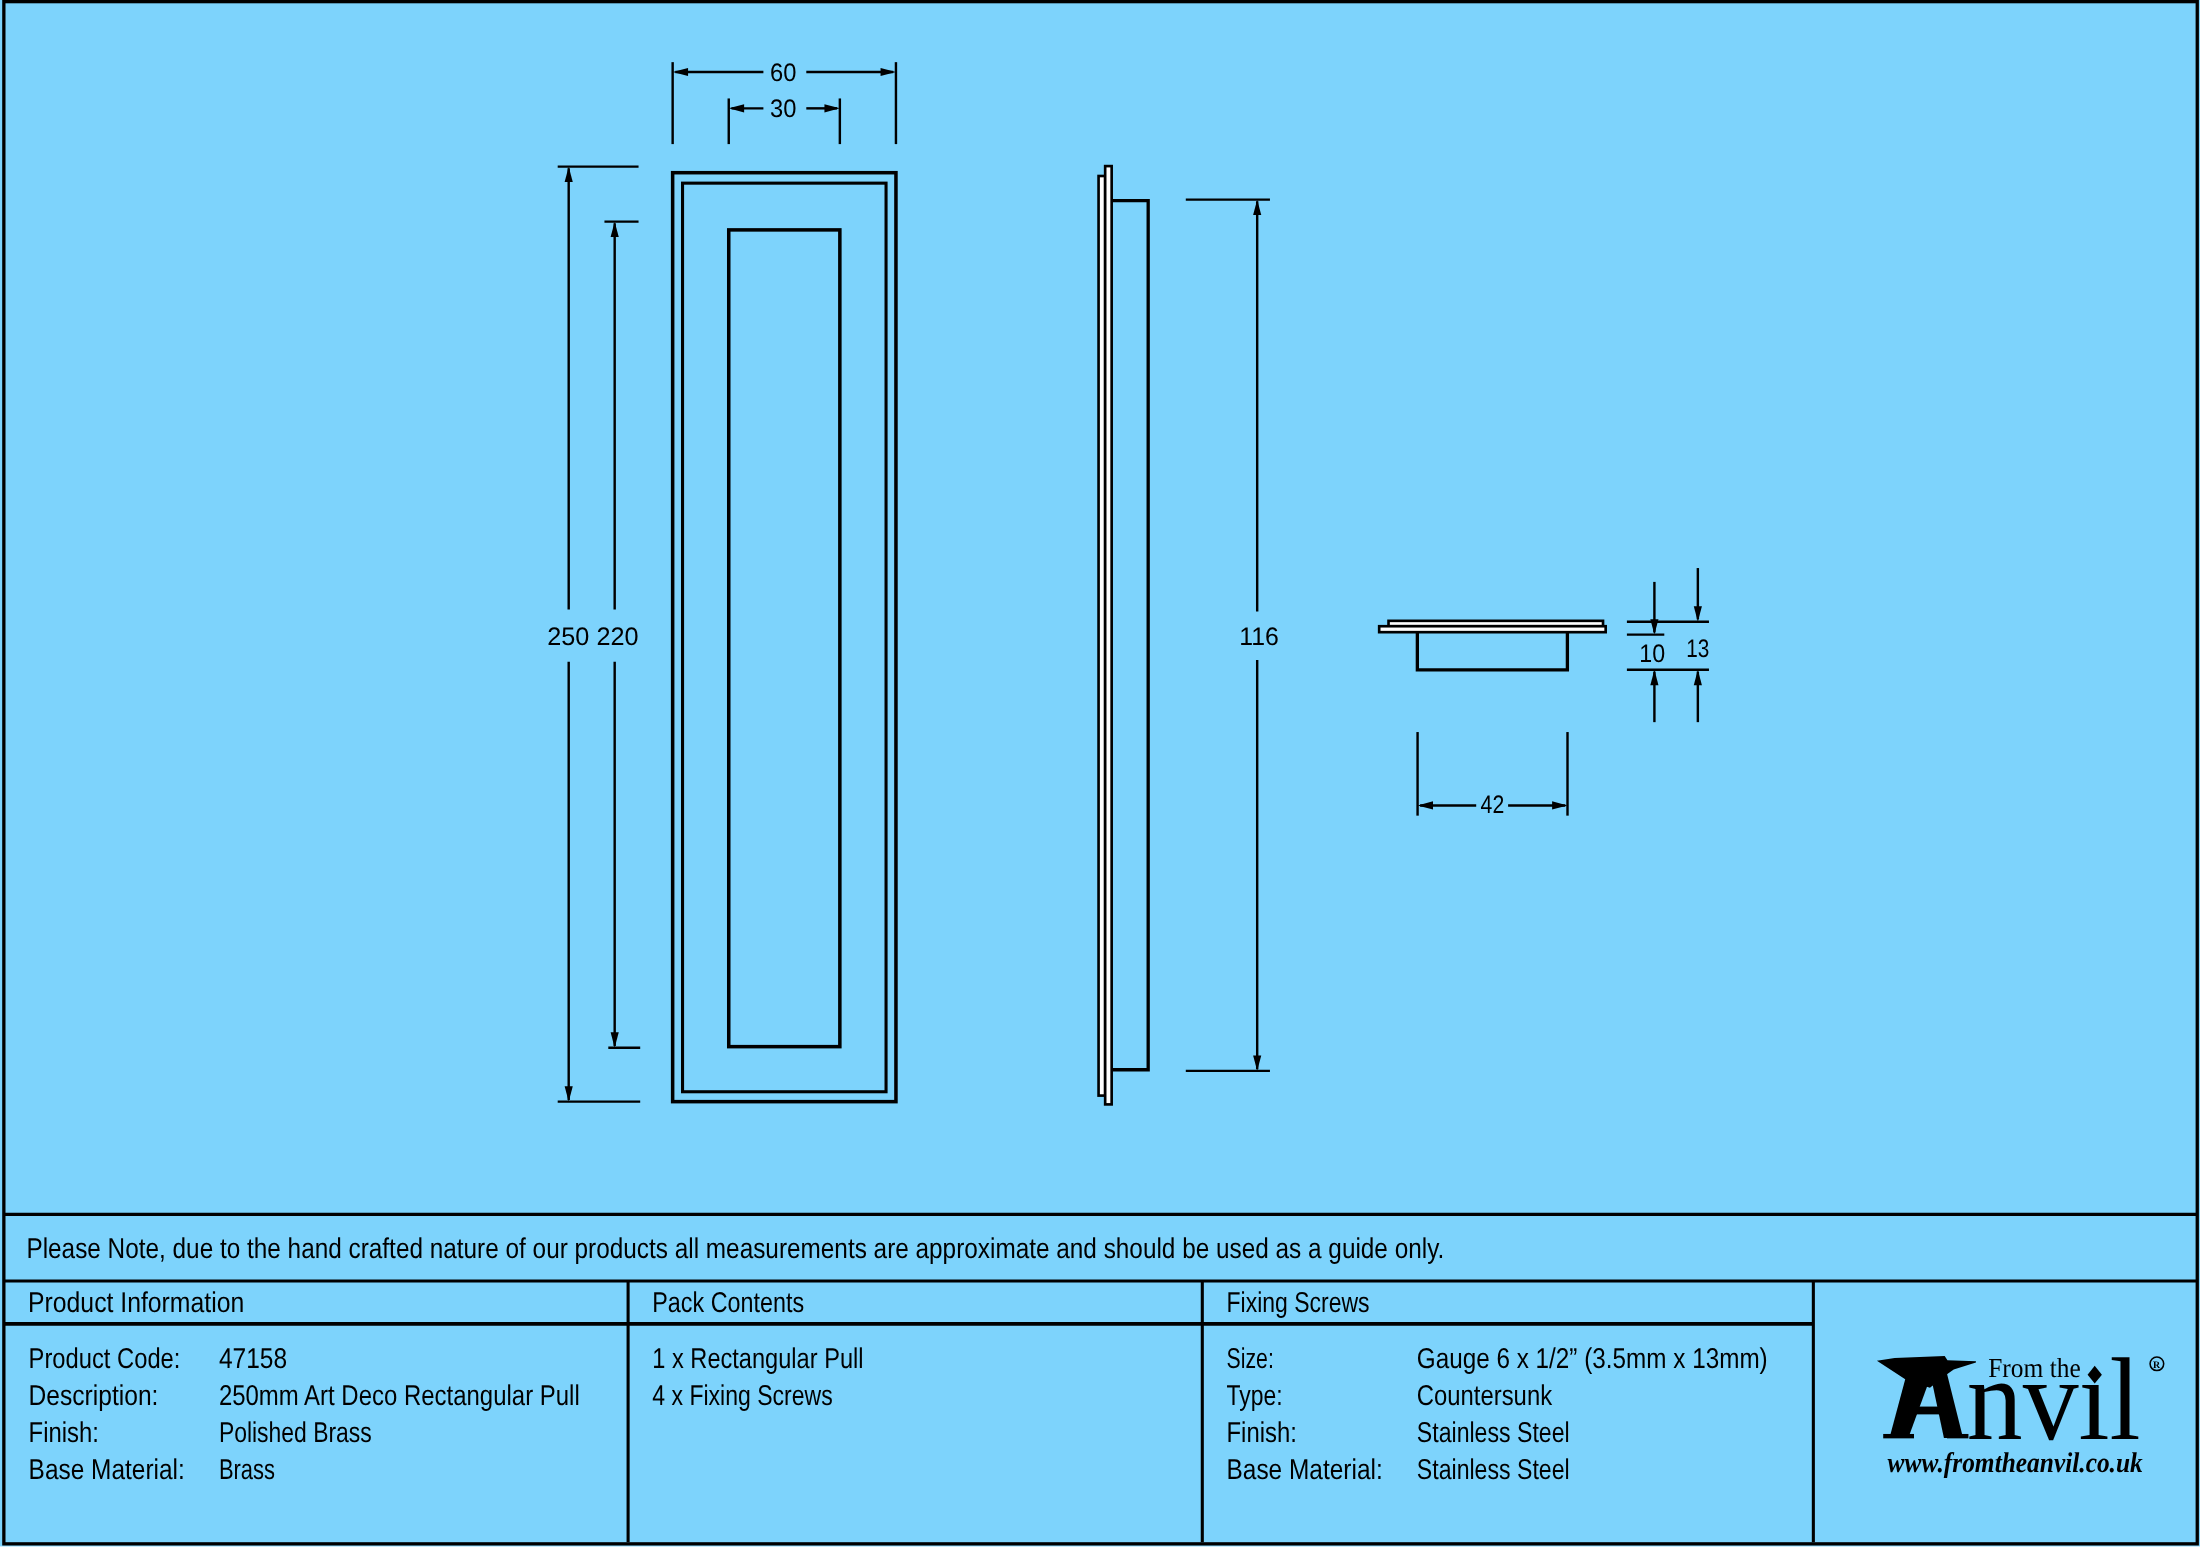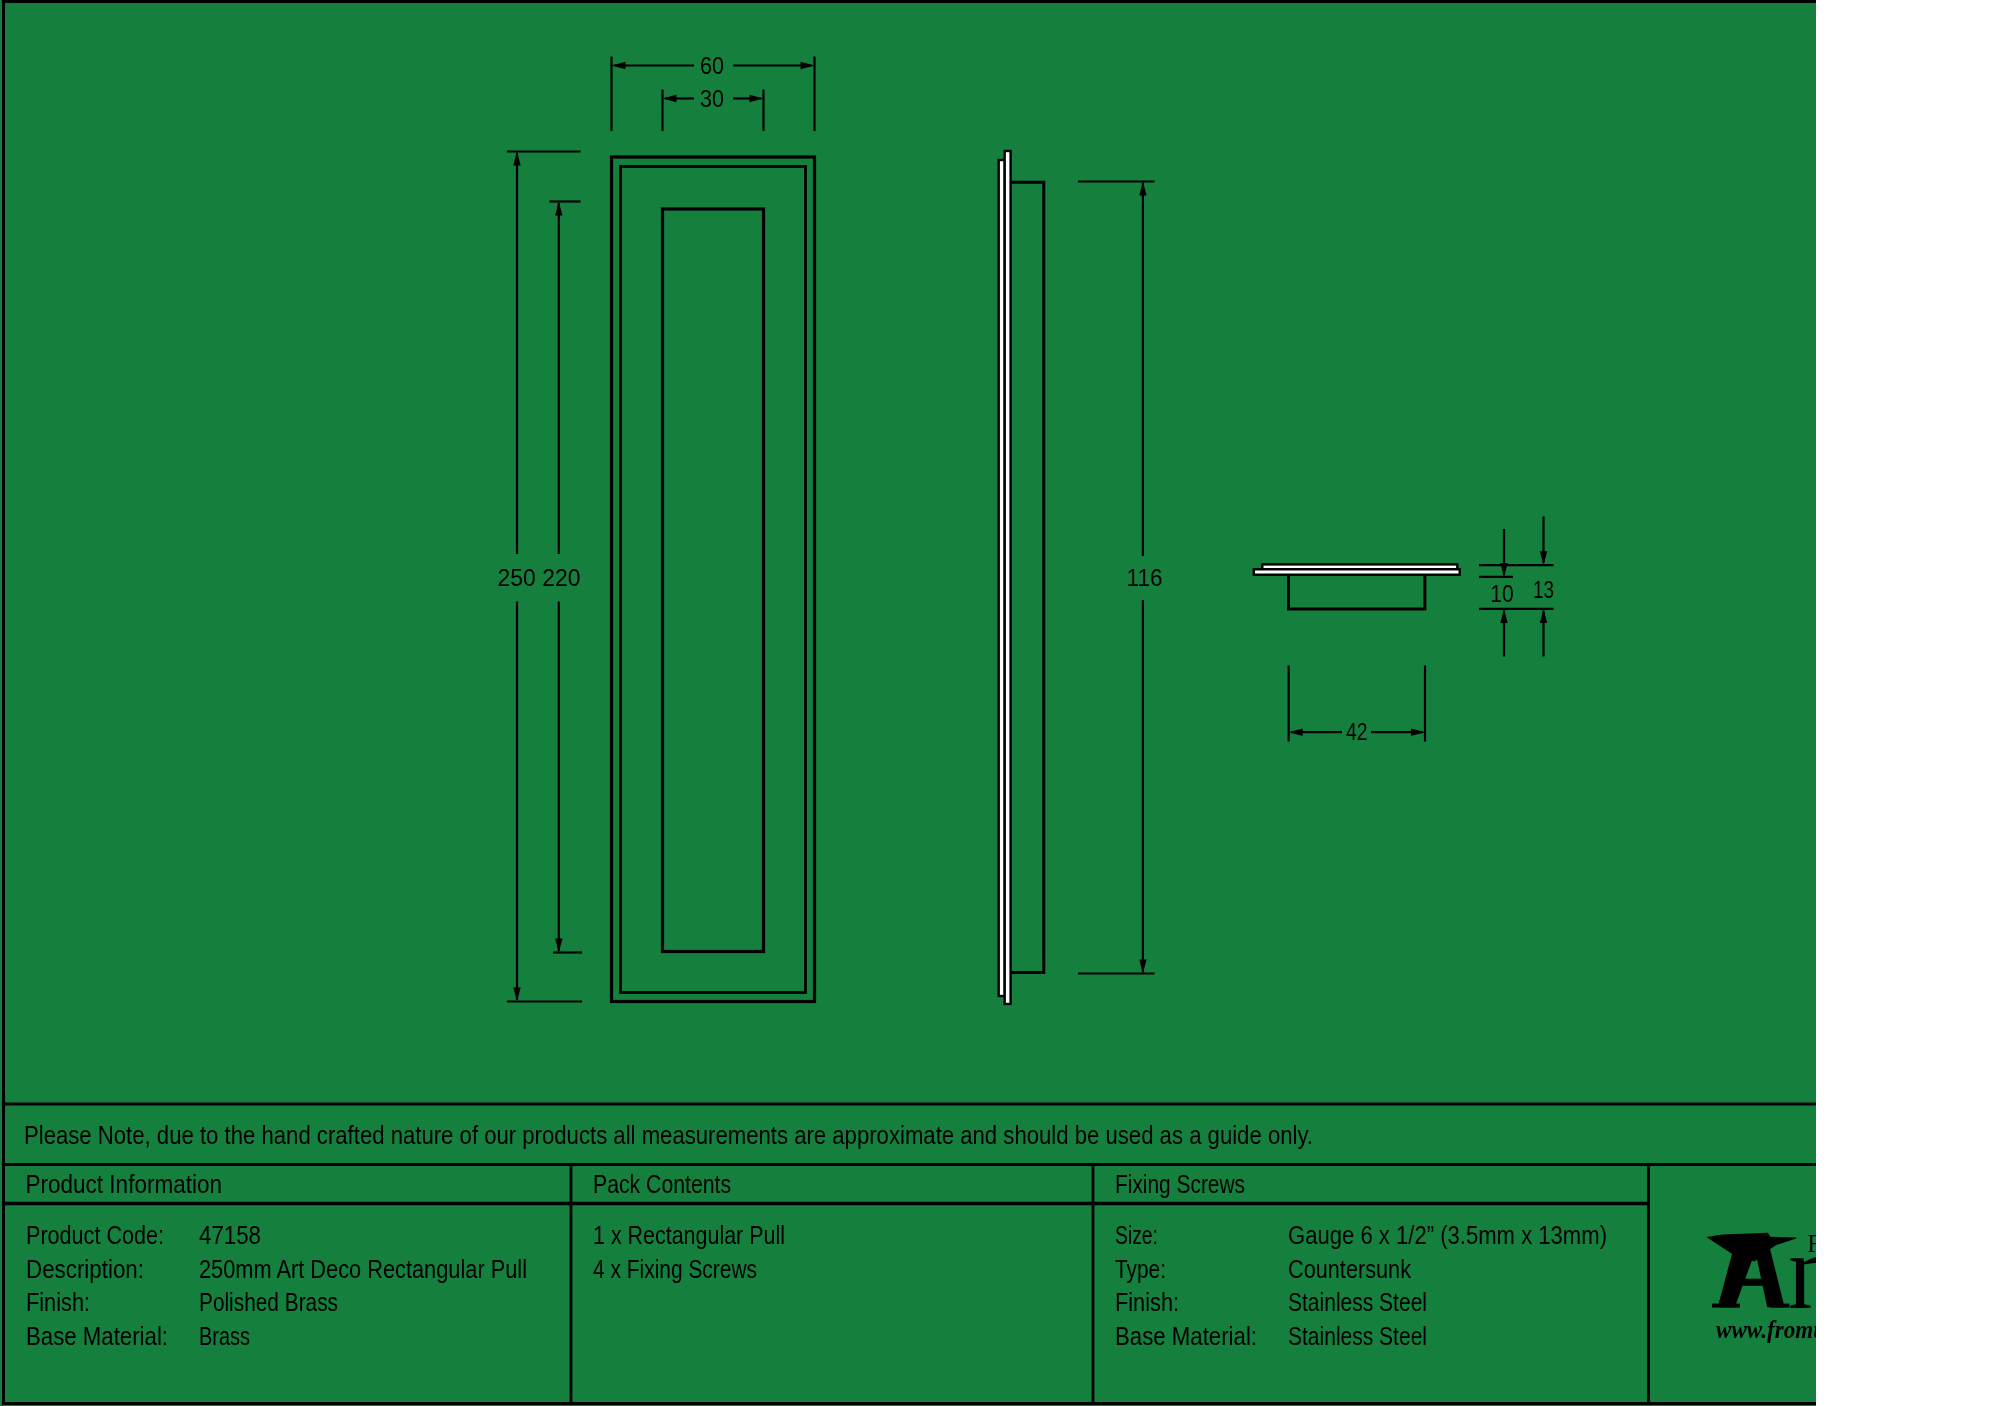--- a/index.html
+++ b/index.html
@@ -1,16 +1,16 @@
 <!DOCTYPE html>
 <html><head>
 <meta charset="utf-8">
 <style>
 html,body{margin:0;padding:0;background:#fff;}
-.page{position:relative;width:1816px;height:1406px;background:#15803d;overflow:hidden;
+.page{position:relative;width:2000px;height:1406px;background:#7dd3fc;overflow:hidden;
  font-family:"Liberation Sans",sans-serif;}
 svg text{fill:#000;}
 </style>
 </head>
 <body>
 <div class="page">
 <svg width="2000" height="1406" viewBox="0 0 2000 1406" font-family="Liberation Sans, sans-serif">
 
 <rect x="3.5" y="1.5" width="1994" height="1402" fill="none" stroke="#000" stroke-width="3"></rect>
 

